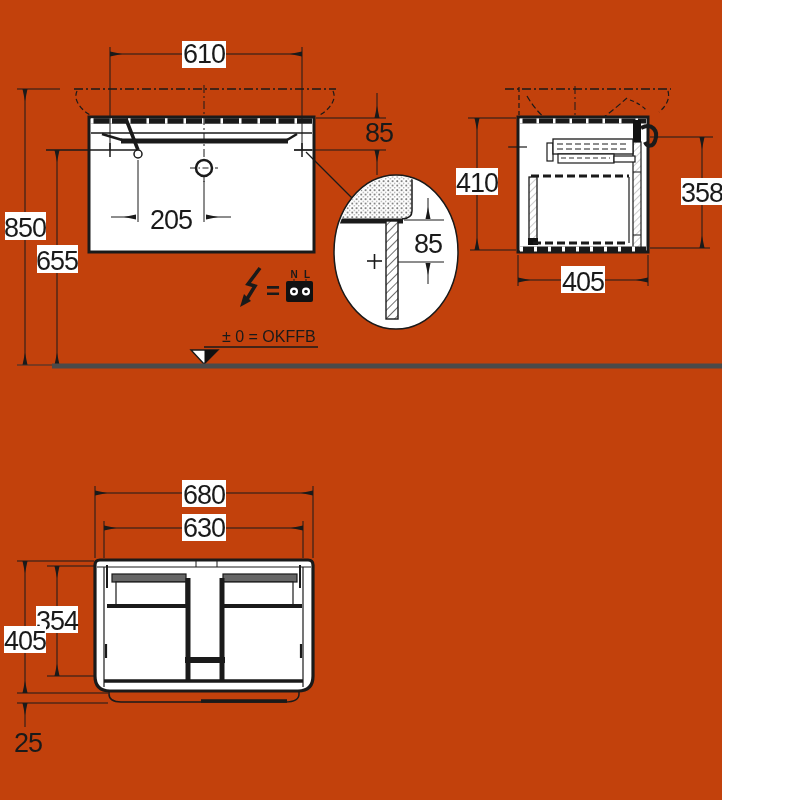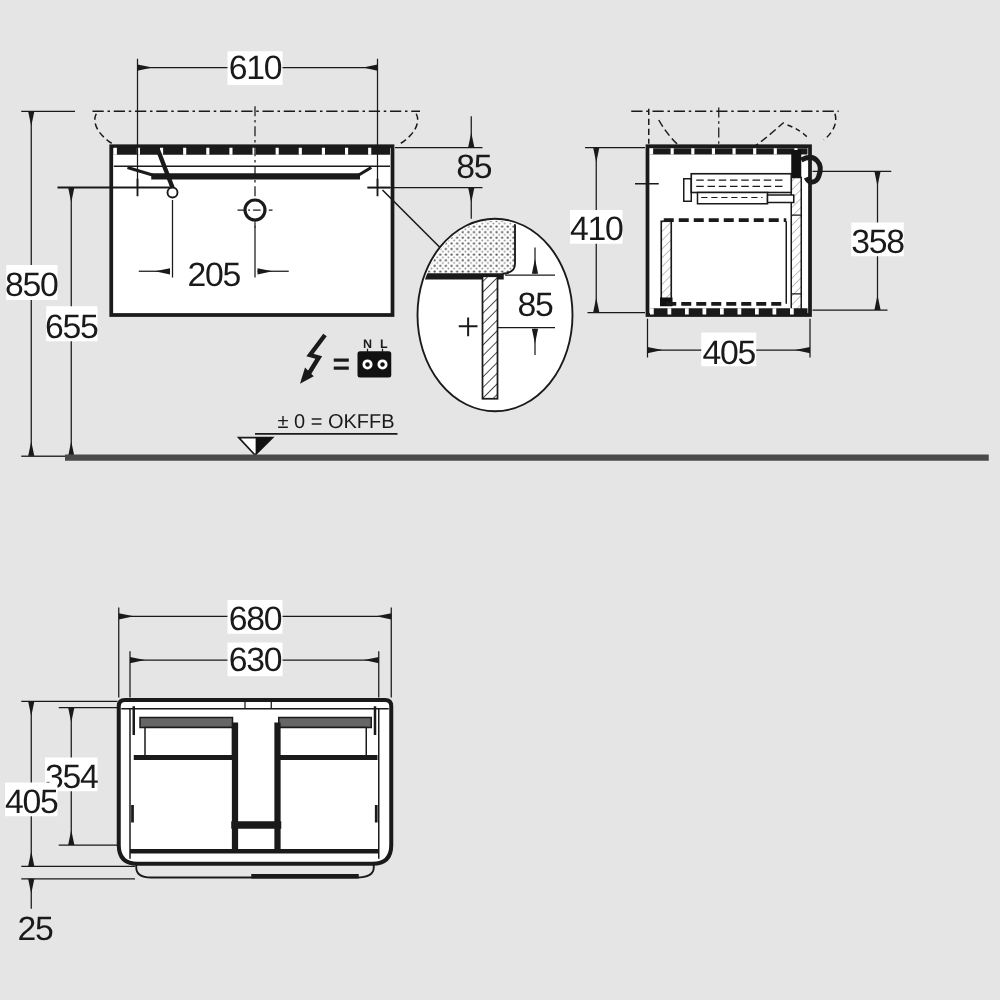--- a/index.html
+++ b/index.html
@@ -1,16 +1,16 @@
 <!DOCTYPE html>
 <html><head>
 <meta charset="utf-8">
 <style>
   html,body{margin:0;padding:0;background:#fff;}
-  .page{width:800px;height:800px;background:#e5e5e5;position:relative;overflow:hidden;text-align:right;}
+  .page{width:722px;height:800px;background:#c2410c;position:relative;overflow:hidden;text-align:right;}
   svg{display:block;}
   text{font-family:"Liberation Sans","DejaVu Sans",sans-serif;fill:#1a1a1a;}
   .dim{font-size:27px;letter-spacing:-1px;}
   .dim-mid{text-anchor:middle;}
   .small-label{font-size:16px;}
   .tiny{font-size:10px;font-weight:bold;text-anchor:middle;}
   .eq{font-size:24px;font-weight:bold;}
 </style>
 </head>
 <body>

